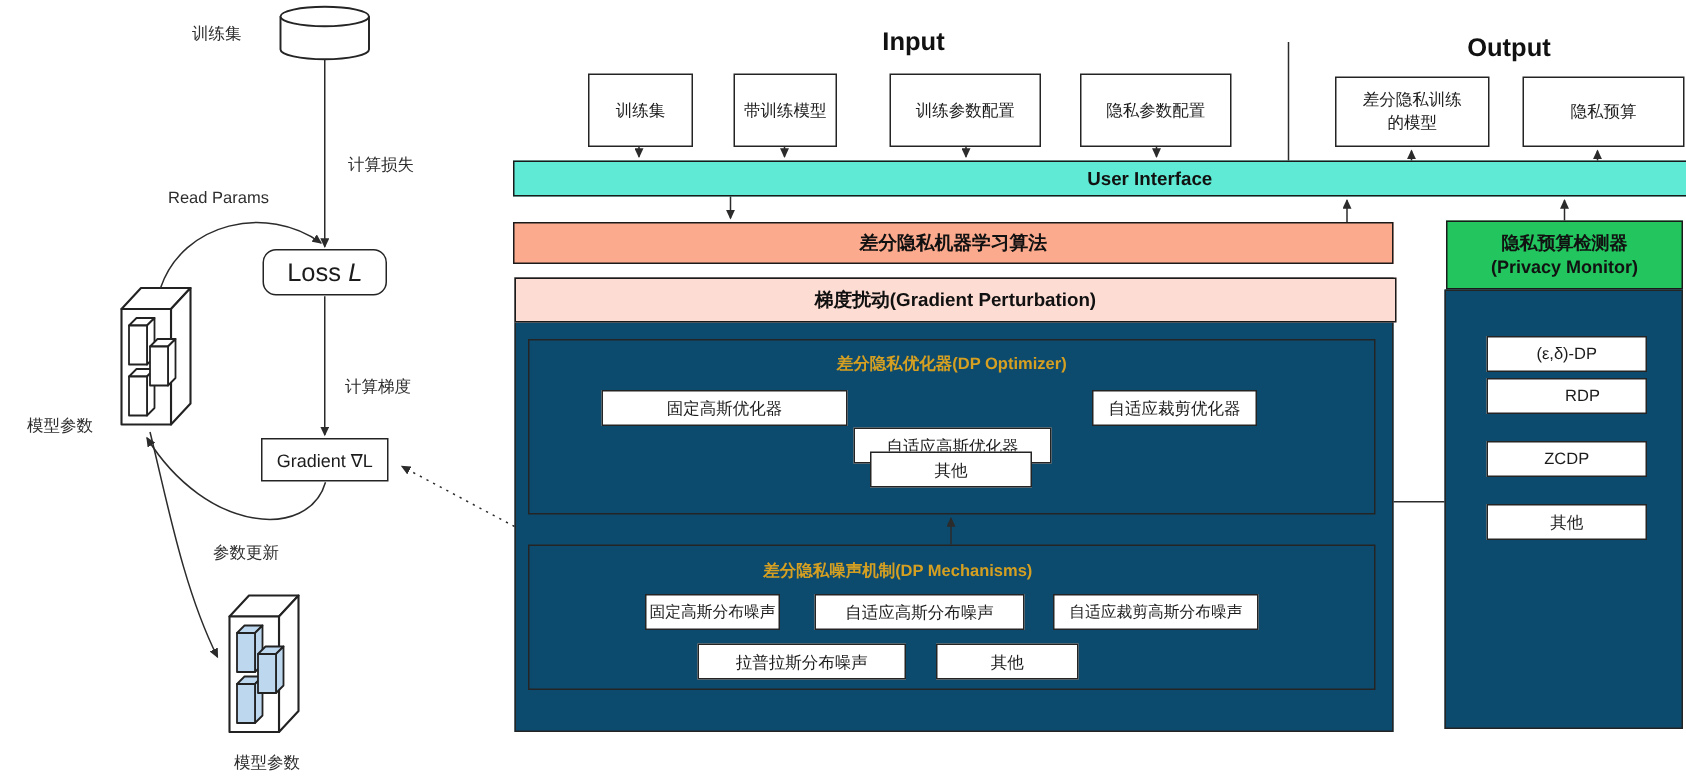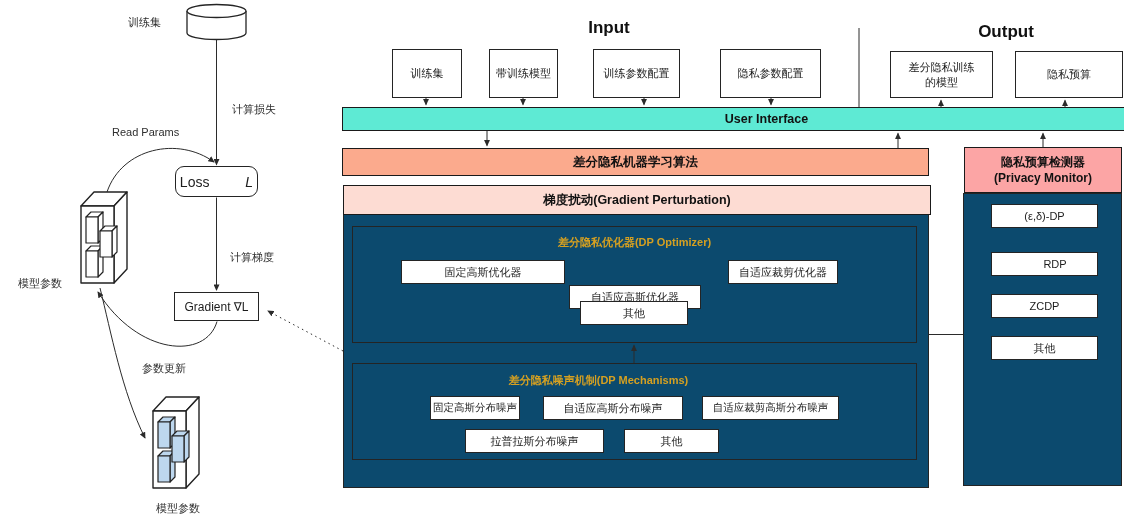--- a/index.html
+++ b/index.html
@@ -8,21 +8,21 @@
     font-family:"Liberation Sans","DejaVu Sans",sans-serif;color:#2b2b2b;
     overflow:hidden;
   }
   .abs{position:absolute;box-sizing:border-box;}
   .lbl{font-size:11px;white-space:nowrap;color:#2e2e2e;}
   .box{
     background:#ffffff;border:1px solid #242424;display:flex;
     align-items:center;justify-content:center;text-align:center;
     font-size:11px;color:#1c1c1c;z-index:2;
   }
-  .round{border-radius:9px;font-size:14px;gap:16px;}
+  .round{border-radius:9px;font-size:17px;}
   .bar{
     border:1px solid #1a1a1a;display:flex;align-items:center;justify-content:center;
     font-weight:bold;font-size:12.5px;color:#111;z-index:2;
   }
   .big-title{font-size:17px;font-weight:bold;color:#111;text-align:center;}
   .gold{color:#D5A021;font-weight:bold;font-size:11px;white-space:nowrap;}
   .container{background:#0c4a6e;border:1px solid #242424;z-index:2;}
   .prewrap{white-space:pre-line;line-height:1.35;}
   svg.overlay{position:absolute;left:0;top:0;z-index:3;pointer-events:none;}
   svg.icon{position:absolute;z-index:2;}
@@ -91,21 +91,21 @@
 
   <div class="abs big-title" style="left:540px;top:18px;width:138px;">Input</div>
   <div class="abs big-title" style="left:936px;top:22px;width:140px;">Output</div>
 
   <div class="abs box" style="left:392px;top:49px;width:70px;height:49px;">
       <span>训练集</span>
     </div>
   <div class="abs box" style="left:489px;top:49px;width:69px;height:49px;">
       <span>带训练模型</span>
     </div>
-  <div class="abs box" style="left:593px;top:49px;width:87px;height:49px;">
+  <div class="abs box" style="left:593px;top:49px;width:101px;height:49px;">
       <span>训练参数配置</span>
     </div>
   <div class="abs box" style="left:720px;top:49px;width:101px;height:49px;">
       <span>隐私参数配置</span>
     </div>
 
   <div class="abs box prewrap" style="left:890px;top:51px;width:103px;height:47px;"><span class="prewrap">差分隐私训练
 的模型</span></div>
   <div class="abs box" style="left:1015px;top:51px;width:108px;height:47px;">
       <span>隐私预算</span>
@@ -153,26 +153,26 @@
         </div>
       <div class="abs box" style="left:112px;top:65px;width:139px;height:24px;">
           <span>拉普拉斯分布噪声</span>
         </div>
       <div class="abs box" style="left:271px;top:65px;width:95px;height:24px;">
           <span>其他</span>
         </div>
     </div>
   </div>
 
-  <div class="abs bar" style="left:964px;top:147px;width:158px;height:46px;background:#fca5a5;flex-direction:column;line-height:1.35;font-size:12px;">
+  <div class="abs bar" style="left:964px;top:147px;width:158px;height:46px;background:#22c55e;flex-direction:column;line-height:1.35;font-size:12px;">
     <div>隐私预算检测器</div>
     <div>(Privacy Monitor)</div>
   </div>
   <div class="abs container" style="left:963px;top:193px;width:159px;height:293px;">
-    <div class="abs box" style="left:27px;top:10px;width:107px;height:24px;">
+    <div class="abs box" style="left:27px;top:30px;width:107px;height:24px;">
         <span>(ε,δ)-DP</span>
       </div>
     <div class="abs box" style="left:27px;top:58px;width:107px;height:24px;padding-left:21px;">
         <span>RDP</span>
       </div>
     <div class="abs box" style="left:27px;top:100px;width:107px;height:24px;">
         <span>ZCDP</span>
       </div>
     <div class="abs box" style="left:27px;top:142px;width:107px;height:24px;">
         <span>其他</span>

